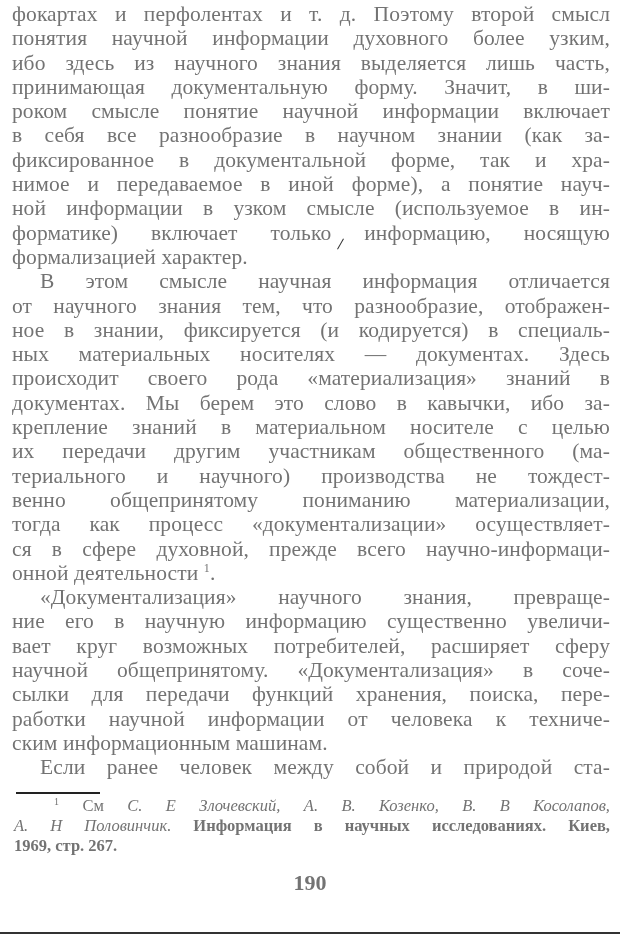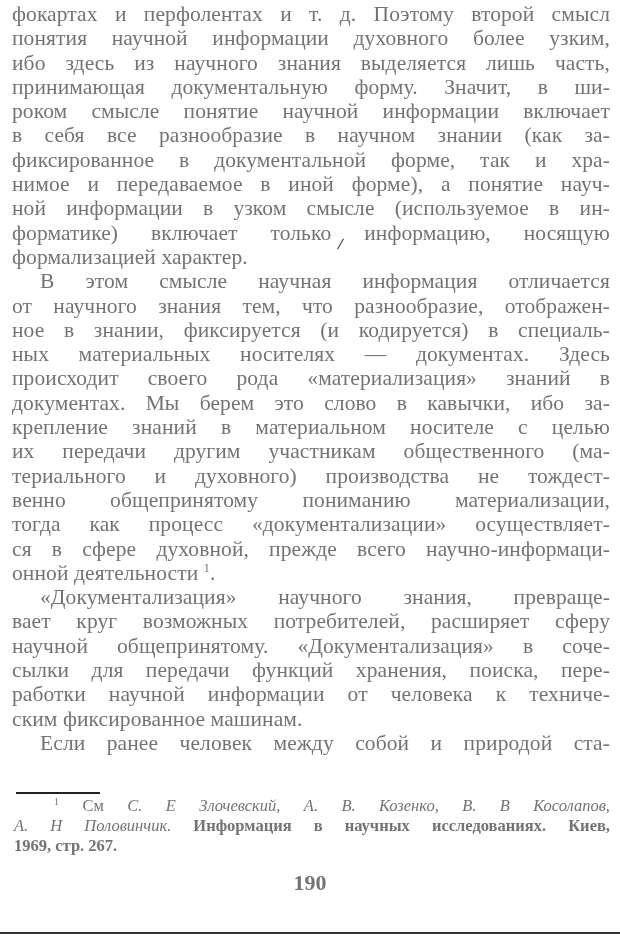--- a/index.html
+++ b/index.html
@@ -70,34 +70,35 @@
 
     <div>
       <span class="line indent">В этом смысле научная информация отличается</span>
       <span class="line">от научного знания тем, что разнообразие, отображен-</span>
       <span class="line">ное в знании, фиксируется (и кодируется) в специаль-</span>
       <span class="line">ных материальных носителях — документах. Здесь</span>
       <span class="line">происходит своего рода «материализация» знаний в</span>
       <span class="line">документах. Мы берем это слово в кавычки, ибо за-</span>
       <span class="line">крепление знаний в материальном носителе с целью</span>
       <span class="line">их передачи другим участникам общественного (ма-</span>
-      <span class="line">териального и духовного) производства не тождест-</span>
+      <span class="line">териального и научного) производства не тождест-</span>
       <span class="line">венно общепринятому пониманию материализации,</span>
       <span class="line">тогда как процесс «документализации» осуществляет-</span>
       <span class="line">ся в сфере духовной, прежде всего научно-информаци-</span>
       <span class="line last"><span>онной деятельности</span> <sup class="sup">1</sup><span>.</span></span>
     </div>
 
     <div>
       <span class="line indent">«Документализация» научного знания, превраще-</span>
+      <span class="line">ние его в научную информацию существенно увеличи-</span>
       <span class="line">вает круг возможных потребителей, расширяет сферу</span>
       <span class="line">научной общепринятому. «Документализация» в соче-</span>
       <span class="line">сылки для передачи функций хранения, поиска, пере-</span>
       <span class="line">работки научной информации от человека к техниче-</span>
-      <span class="line last">ским фиксированное машинам.</span>
+      <span class="line last">ским информационным машинам.</span>
     </div>
 
     <div>
       <span class="line indent">Если ранее человек между собой и природой ста-</span>
     </div>
   </div>
 
   <div class="tick"></div>
 
   <div class="fn-rule"></div>

